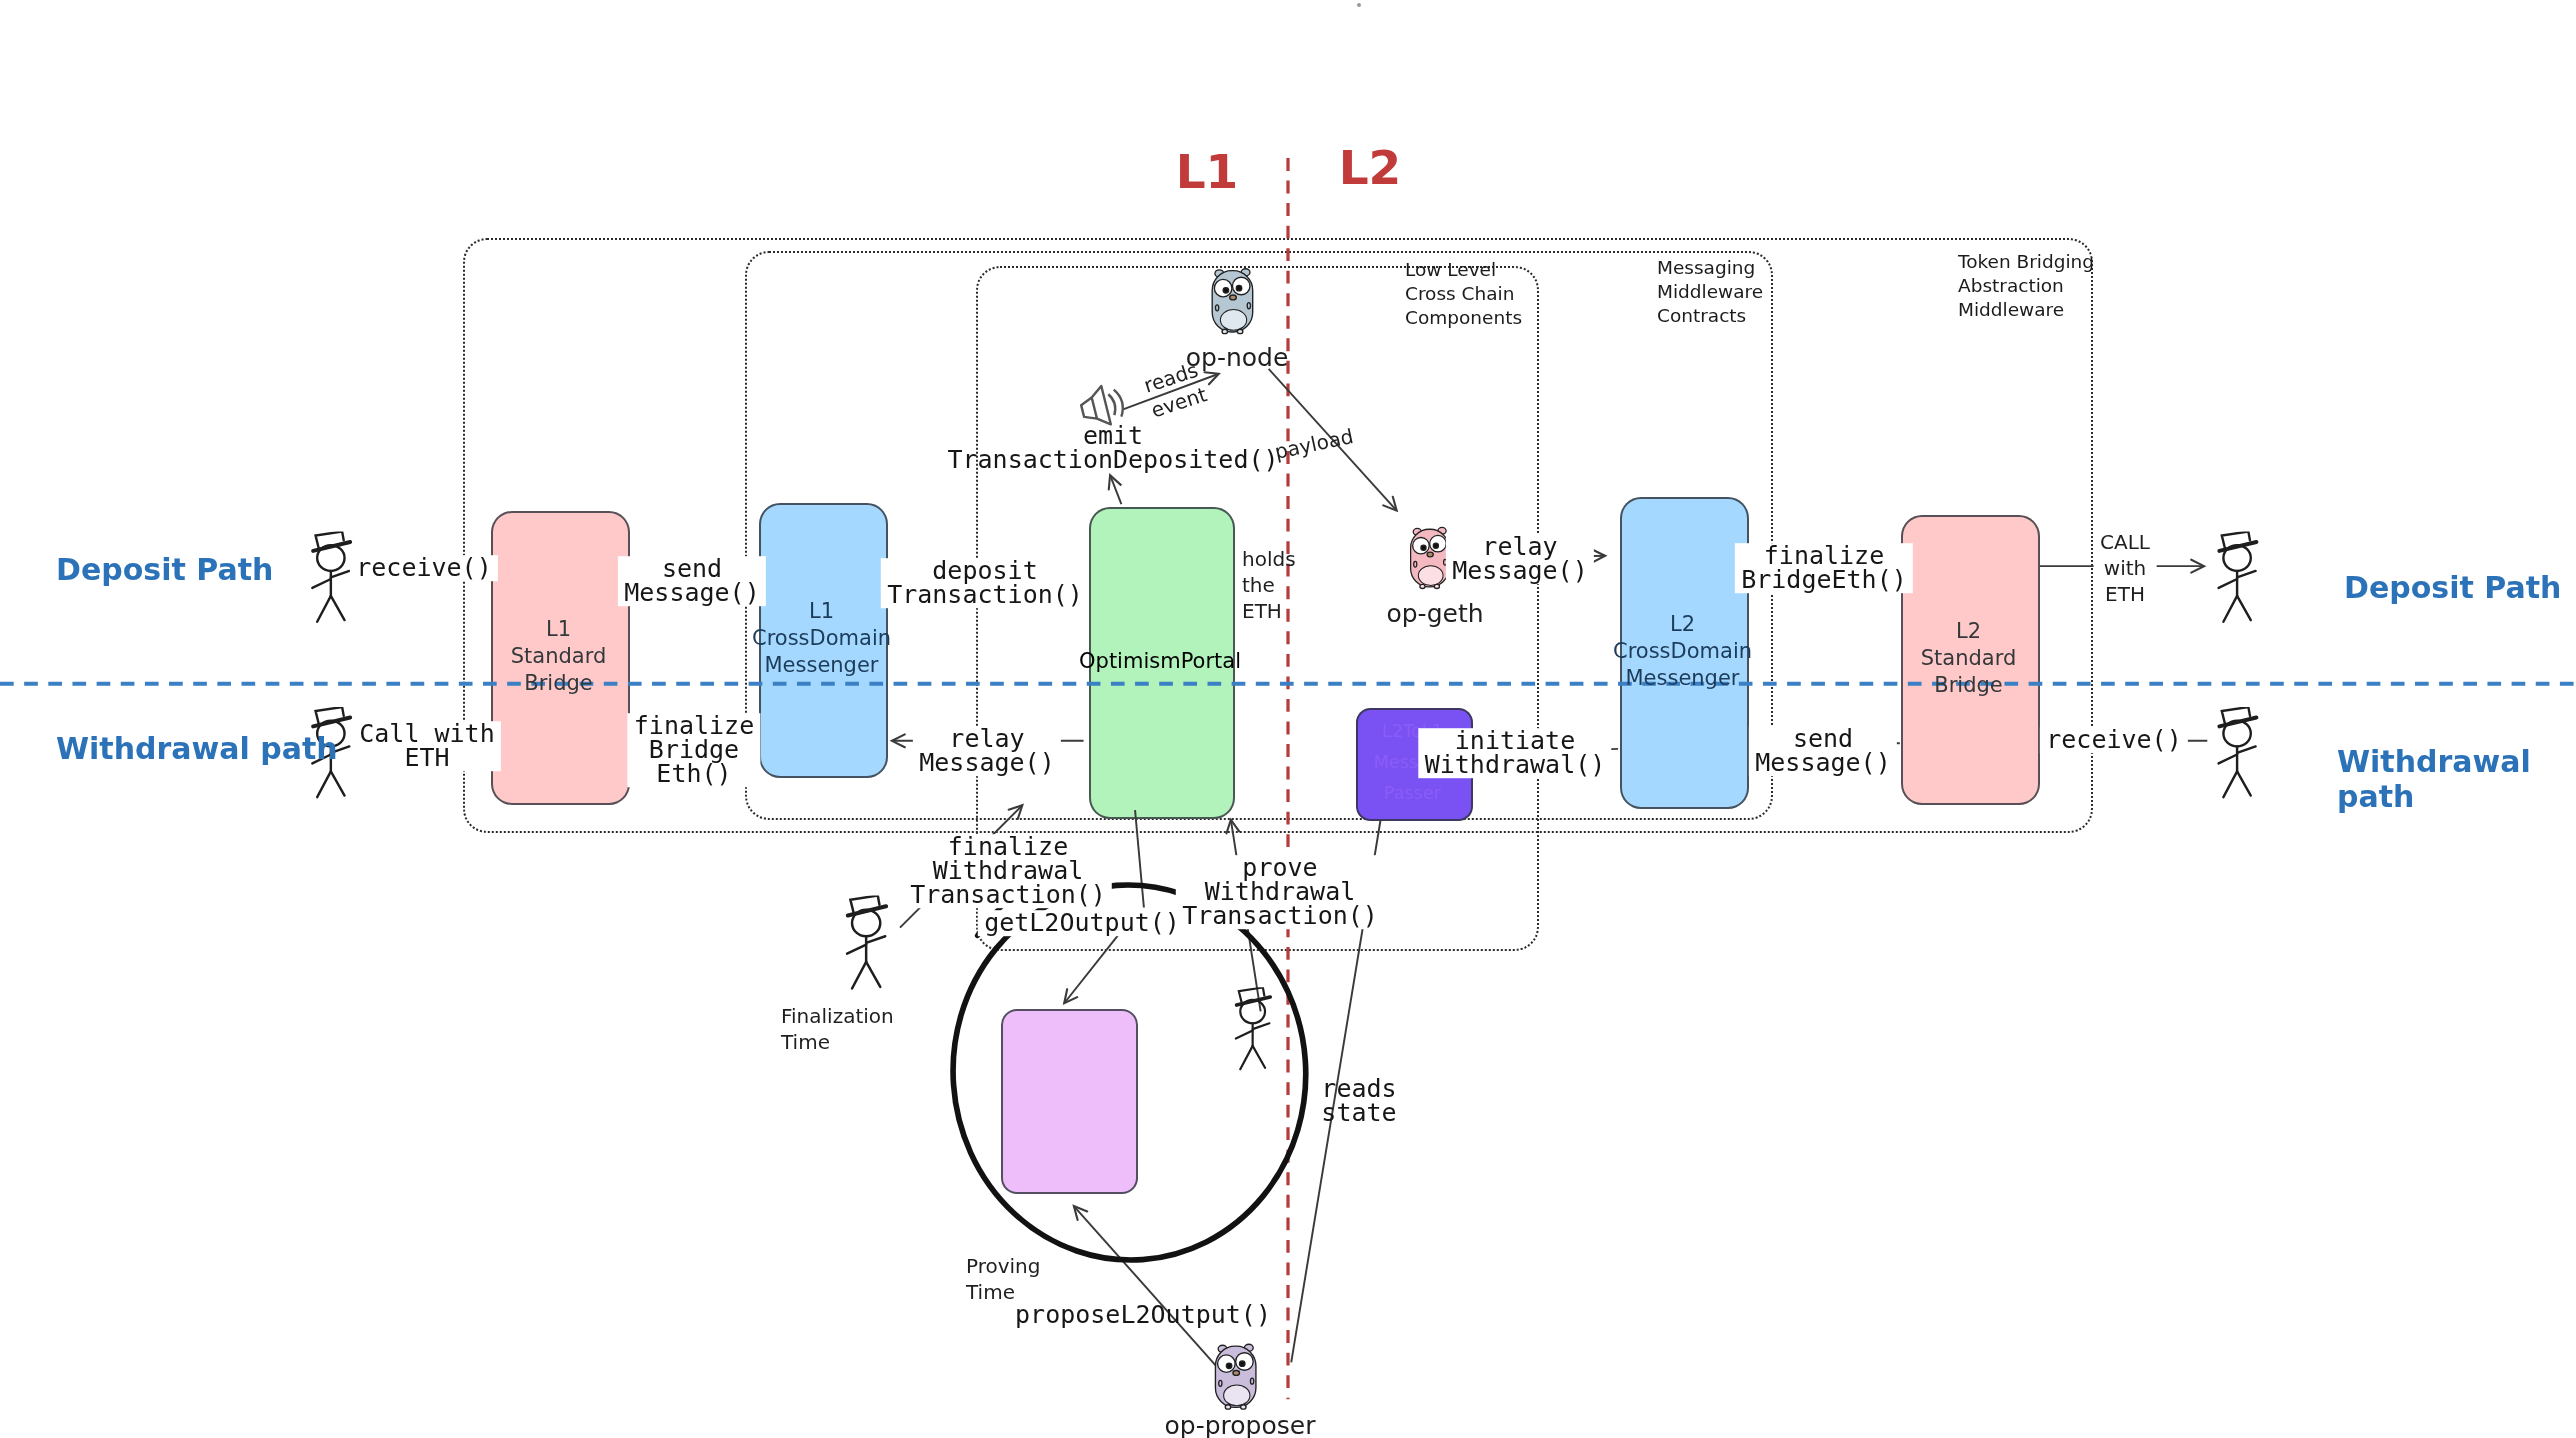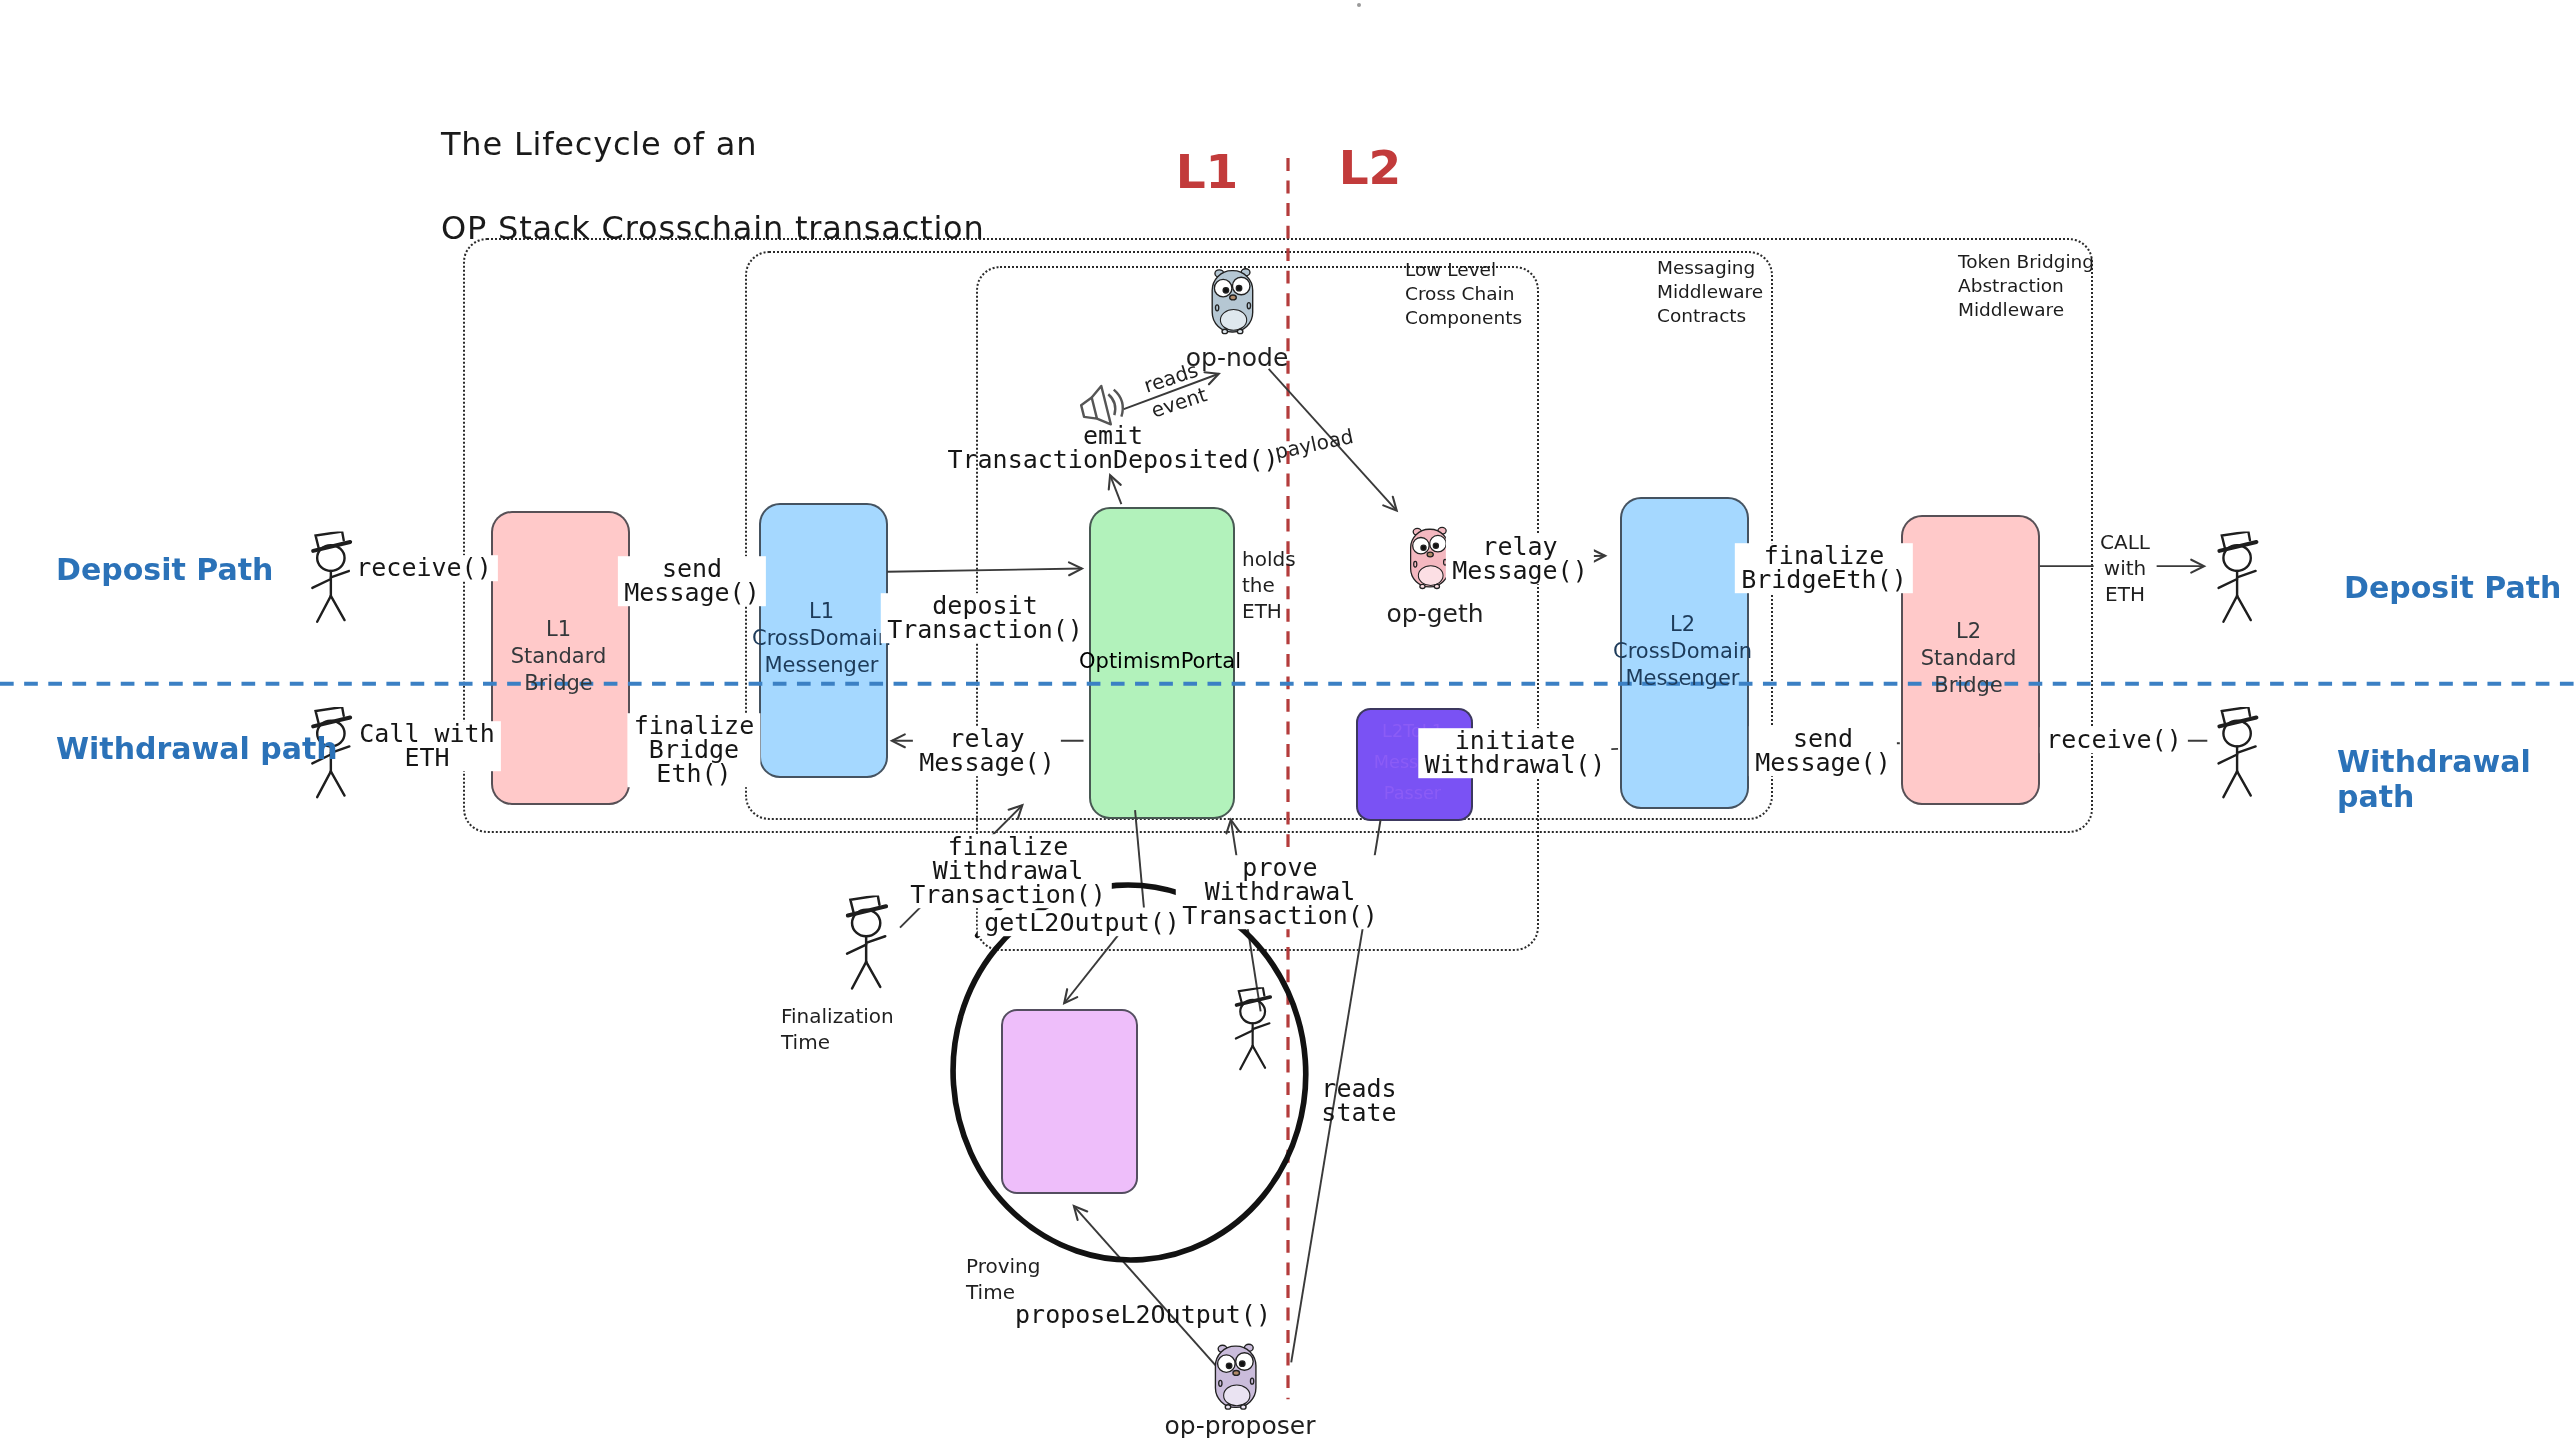--- a/index.html
+++ b/index.html
@@ -161,24 +161,20 @@
   <div class="box-title t-l2cdm">L2
 CrossDomain
 Messenger</div>
   <div class="box-title t-l2sb">L2
 Standard
 Bridge</div>
   <div class="box-title t-l2l1mp">L2ToL1
 Message
 Passer</div>
 
-  <div class="lbl anchor-left title" style="left:441px;top:81px;">
-    <span>The Lifecycle of an</span><br>
-    <span>OP Stack Crosschain transaction</span>
-  </div>
 
   <div class="lbl layer-label" style="left:1207px;top:171px;">L1</div>
   <div class="lbl layer-label" style="left:1370px;top:167px;">L2</div>
 
   <div class="lbl anchor-left path-label" style="left:56px;top:552px;">Deposit Path</div>
   <div class="lbl anchor-left path-label" style="left:56px;top:731px;">Withdrawal path</div>
   <div class="lbl anchor-left path-label" style="left:2344px;top:570px;">Deposit Path</div>
   <div class="lbl anchor-left path-label" style="left:2337px;top:744px;">Withdrawal path</div>
 
   <div class="lbl anchor-left group-label" style="left:1405px;top:258px;">Low Level
@@ -191,21 +187,21 @@
 Abstraction
 Middleware</div>
 
   <div class="lbl hand actor-label" style="left:1237px;top:357px;">op-node</div>
   <div class="lbl hand actor-label" style="left:1435px;top:613px;">op-geth</div>
   <div class="lbl hand actor-label" style="left:1240px;top:1425px;">op-proposer</div>
 
   <div class="lbl code onl" style="left:424px;top:568px;">receive()</div>
   <div class="lbl code onl" style="left:692px;top:581px;">send
 Message()</div>
-  <div class="lbl code onl" style="left:985px;top:583px;margin-top:35px;">deposit
+  <div class="lbl code onl" style="left:985px;top:583px;">deposit
 Transaction()</div>
   <div class="lbl code" style="left:1113px;top:448px;">emit
 TransactionDeposited()</div>
   <div class="lbl hand note rot-readsevent" style="left:1175px;top:390px;">reads
 event</div>
   <div class="lbl hand note rot-payload" style="left:1314px;top:444px;">payload</div>
   <div class="lbl code onl" style="left:1520px;top:559px;">relay
 Message()</div>
   <div class="lbl code onl" style="left:1824px;top:568px;">finalize
 BridgeEth()</div>

